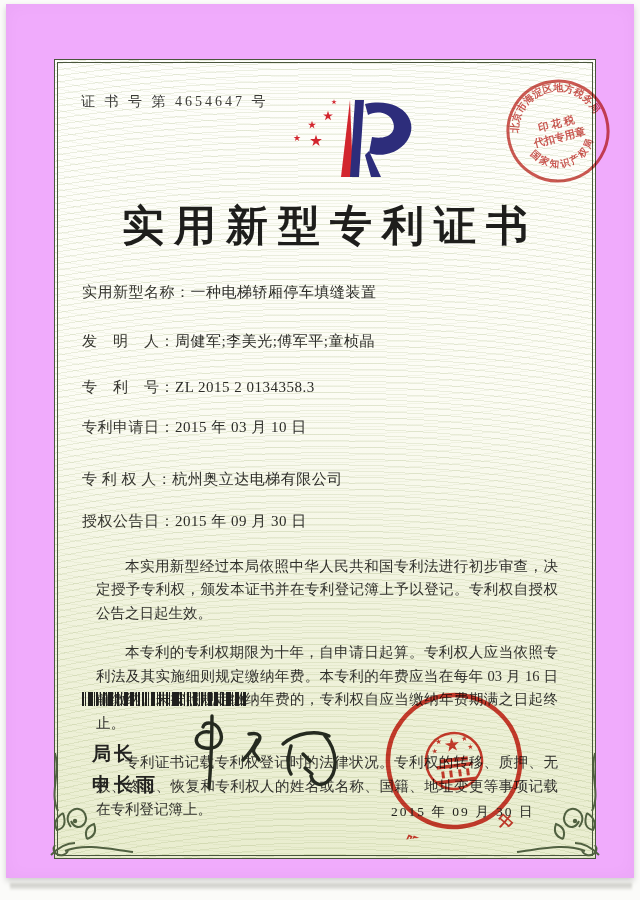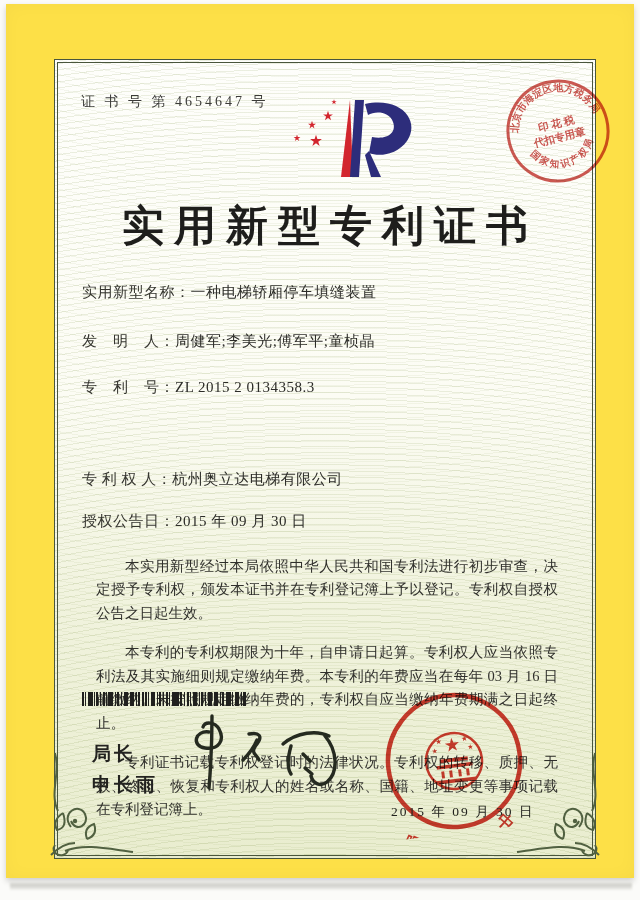--- a/index.html
+++ b/index.html
@@ -3,21 +3,21 @@
 <meta charset="utf-8">
 <style>
   html,body{margin:0;padding:0;}
   body{
     width:640px;height:900px;position:relative;overflow:hidden;
     background:#fbfbf9;
     font-family:"Liberation Serif","DejaVu Serif",serif;
   }
   .paper{
     position:absolute;left:6px;top:4px;width:628px;height:874px;
-    background:#fde047;
+    background:#f0abfc;
     box-shadow:0 3px 6px rgba(0,0,0,.18), inset 0 0 18px rgba(0,0,0,.03);
   }
   .paper-edge{
     position:absolute;left:4px;right:2px;top:878px;height:8px;
     background:linear-gradient(#e7e7e3,#cfcfca 40%,#f2f2ef);
     filter:blur(1px);
   }
   .frame{
     position:absolute;left:48px;top:55px;width:540px;height:798px;
     border:1.5px solid #49563c;
@@ -114,20 +114,23 @@
     <div class="title">实用新型专利证书</div>
 
     <div class="field-row" style="top:272px">
       <span class="lbl">发　明　人：</span><span class="val">周健军;李美光;傅军平;童桢晶</span>
     </div>
     <div class="field-row" style="top:223px">
       <span class="lbl">实用新型名称：</span><span class="val">一种电梯轿厢停车填缝装置</span>
     </div>
     <div class="field-row" style="top:318px">
       <span class="lbl">专　利　号：</span><span class="val">ZL 2015 2 0134358.3</span>
+    </div>
+    <div class="field-row" style="top:358px">
+      <span class="lbl">专利申请日：</span><span class="val">2015 年 03 月 10 日</span>
     </div>
     <div class="field-row" style="top:410px">
       <span class="lbl">专 利 权 人：</span><span class="val">杭州奥立达电梯有限公司</span>
     </div>
     <div class="field-row" style="top:452px">
       <span class="lbl">授权公告日：</span><span class="val">2015 年 09 月 30 日</span>
     </div>
 
     <div class="paras">
       <p>本实用新型经过本局依照中华人民共和国专利法进行初步审查，决定授予专利权，颁发本证书并在专利登记簿上予以登记。专利权自授权公告之日起生效。</p>

